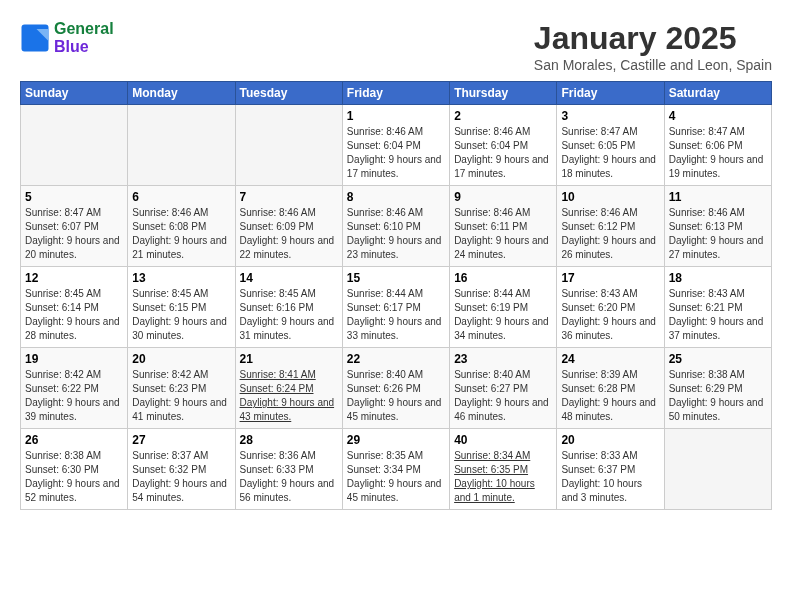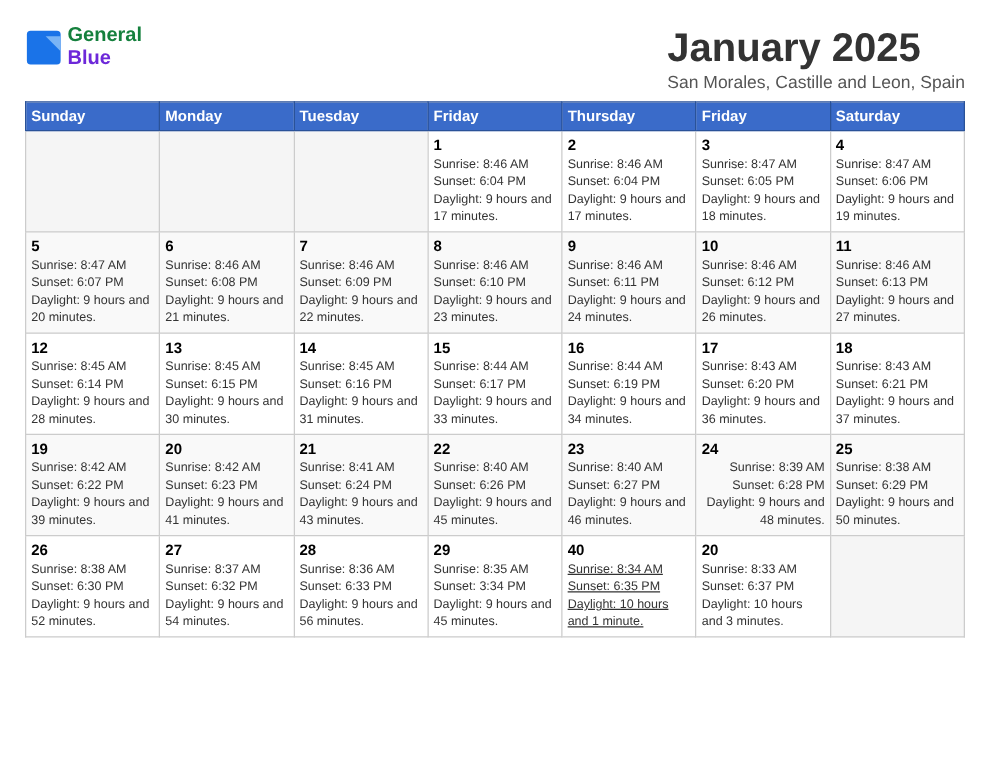--- a/index.html
+++ b/index.html
@@ -234,39 +234,39 @@
 Daylight: 9 hours and 39 minutes.</div>
         </td>
         <td>
           <span class="day-number">20</span>
           <div class="day-info" style="white-space: pre-line;">Sunrise: 8:42 AM
 Sunset: 6:23 PM
 Daylight: 9 hours and 41 minutes.</div>
         </td>
         <td>
           <span class="day-number">21</span>
-          <div class="day-info" style="white-space: pre-line;">Sunrise: 8:41 AM
+          <div class="day-info" style="white-space: pre-line; text-decoration: underline;">Sunrise: 8:41 AM
 Sunset: 6:24 PM
 Daylight: 9 hours and 43 minutes.</div>
         </td>
         <td>
           <span class="day-number">22</span>
           <div class="day-info" style="white-space: pre-line;">Sunrise: 8:40 AM
 Sunset: 6:26 PM
 Daylight: 9 hours and 45 minutes.</div>
         </td>
         <td>
           <span class="day-number">23</span>
           <div class="day-info" style="white-space: pre-line;">Sunrise: 8:40 AM
 Sunset: 6:27 PM
 Daylight: 9 hours and 46 minutes.</div>
         </td>
         <td>
           <span class="day-number">24</span>
-          <div class="day-info" style="white-space: pre-line; text-align: right;">Sunrise: 8:39 AM
+          <div class="day-info" style="white-space: pre-line;">Sunrise: 8:39 AM
 Sunset: 6:28 PM
 Daylight: 9 hours and 48 minutes.</div>
         </td>
         <td>
           <span class="day-number">25</span>
           <div class="day-info" style="white-space: pre-line;">Sunrise: 8:38 AM
 Sunset: 6:29 PM
 Daylight: 9 hours and 50 minutes.</div>
         </td>
       </tr>

